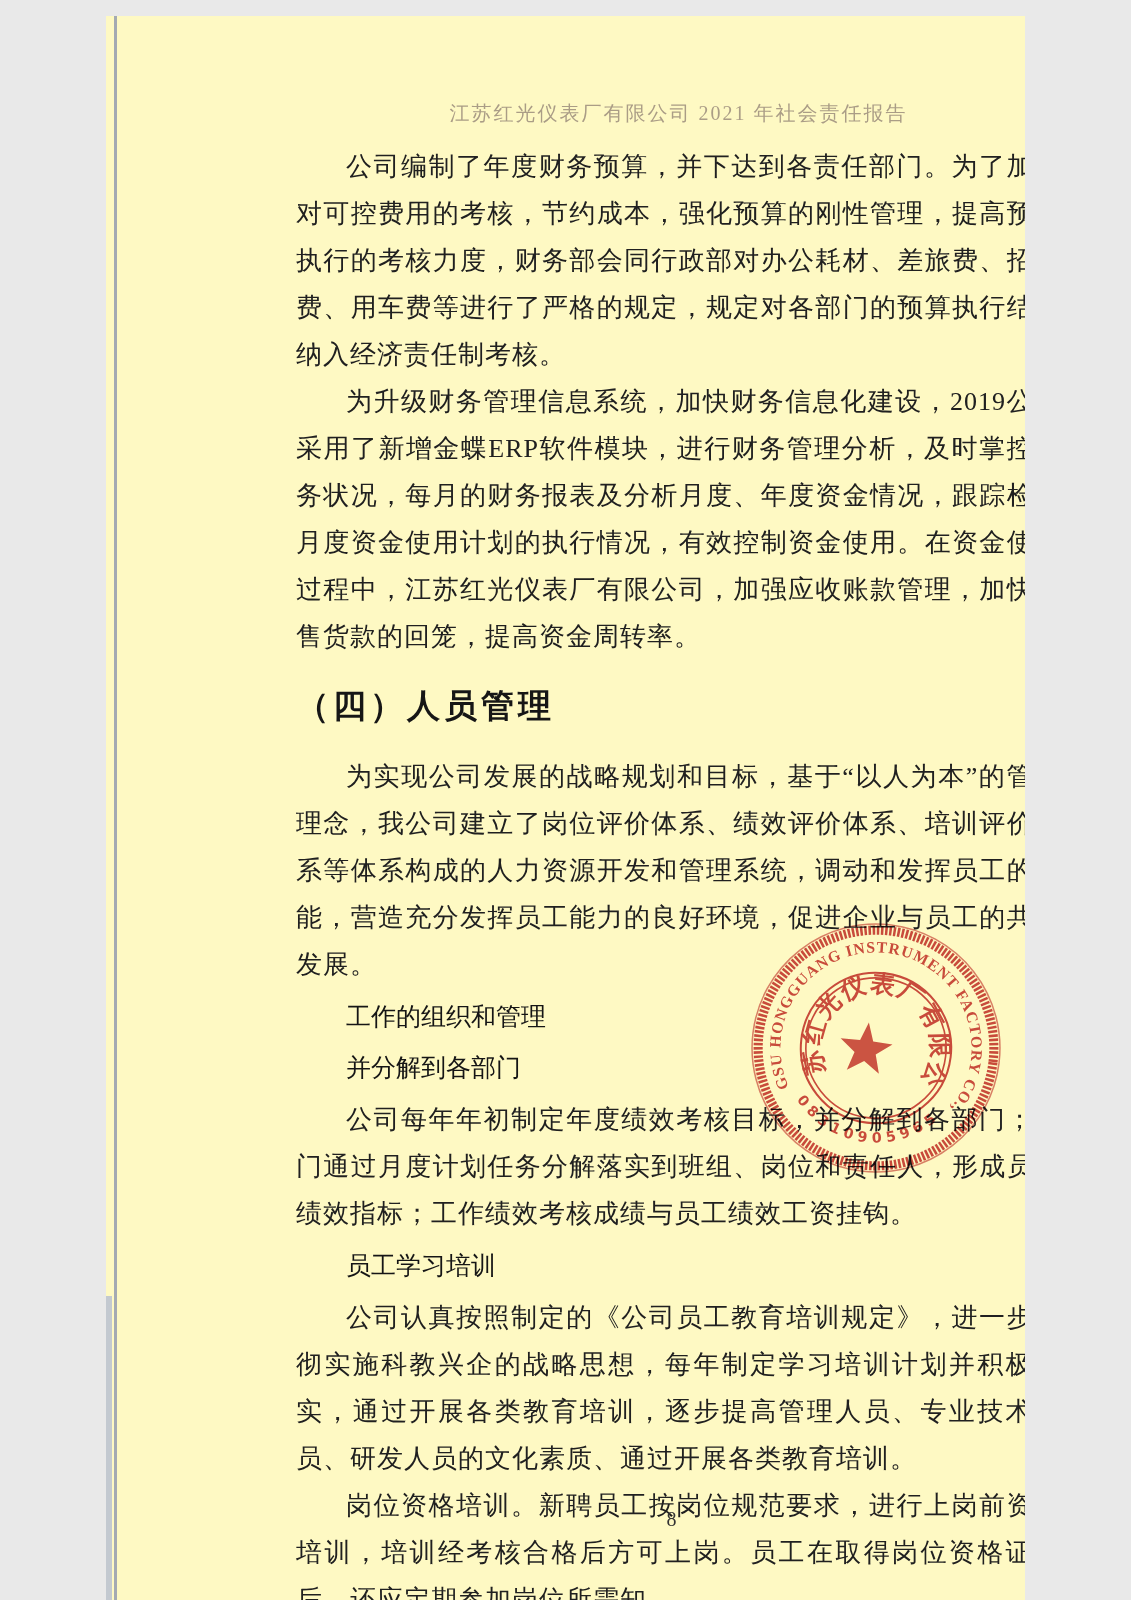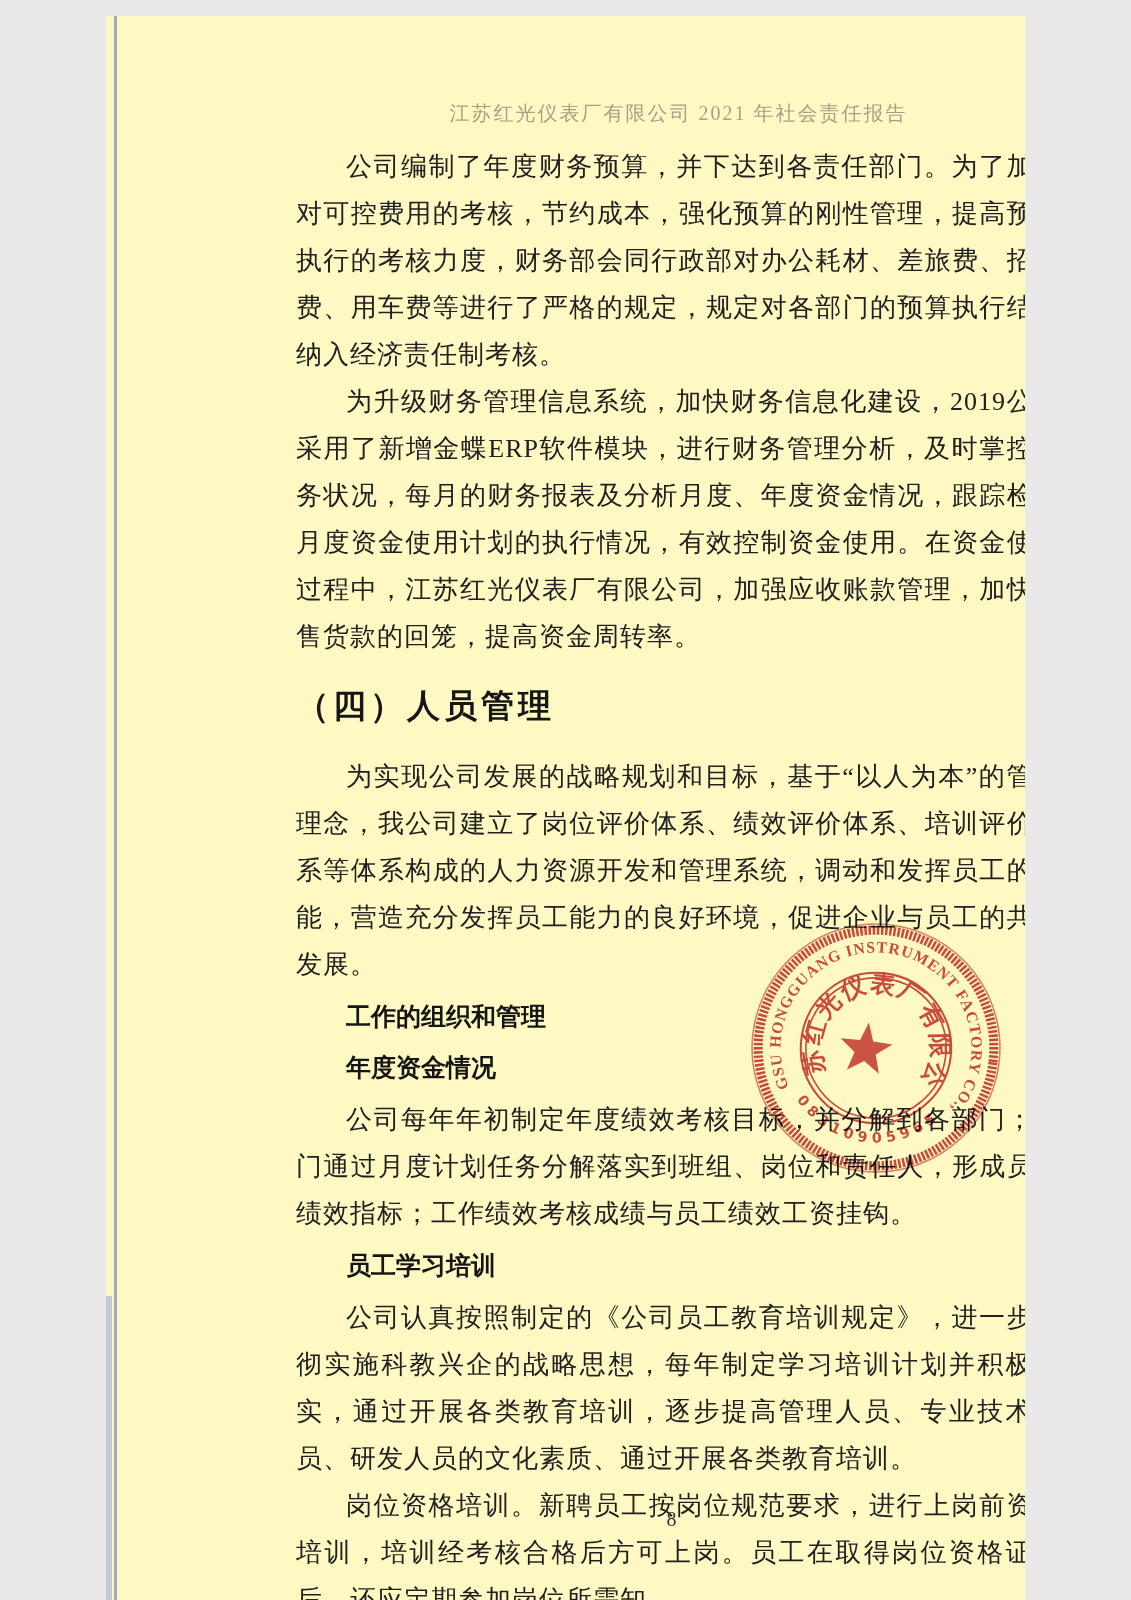--- a/index.html
+++ b/index.html
@@ -71,21 +71,21 @@
     line-height: 47px;
     text-align: justify;
     text-justify: inter-character;
     text-indent: 50px;
     letter-spacing: 1px;
     color: #202020;
     margin: 0;
   }
   .sub {
     font-size: 25px;
-    font-weight: 700;
+    font-weight: 400;
     font-family: "DejaVu Sans", "Liberation Sans", sans-serif;
     color: #151515;
     margin: 6px 0 6px 50px;
     line-height: 45px;
   }
   .pageno {
     position: absolute;
     left: 0; top: 1492px;
     width: 1131px;
     text-align: center;
@@ -139,21 +139,21 @@
     <div class="running-header">江苏红光仪表厂有限公司 2021 年社会责任报告</div>
 
     <p class="para">公司编制了年度财务预算，并下达到各责任部门。为了加强对可控费用的考核，节约成本，强化预算的刚性管理，提高预算执行的考核力度，财务部会同行政部对办公耗材、差旅费、招待费、用车费等进行了严格的规定，规定对各部门的预算执行结果纳入经济责任制考核。</p>
     <p class="para">为升级财务管理信息系统，加快财务信息化建设，2019公司采用了新增金蝶ERP软件模块，进行财务管理分析，及时掌控财务状况，每月的财务报表及分析月度、年度资金情况，跟踪检查月度资金使用计划的执行情况，有效控制资金使用。在资金使用过程中，江苏红光仪表厂有限公司，加强应收账款管理，加快销售货款的回笼，提高资金周转率。</p>
 
     <h1 class="sec">（四）人员管理</h1>
     <p class="para">为实现公司发展的战略规划和目标，基于“以人为本”的管理理念，我公司建立了岗位评价体系、绩效评价体系、培训评价体系等体系构成的人力资源开发和管理系统，调动和发挥员工的潜能，营造充分发挥员工能力的良好环境，促进企业与员工的共同发展。</p>
 
     <div class="sub">工作的组织和管理</div>
 
-    <div class="sub">年度资金情况</div>
+    <div class="sub">并分解到各部门</div>
     <p class="para">公司每年年初制定年度绩效考核目标，并分解到各部门；部门通过月度计划任务分解落实到班组、岗位和责任人，形成员工绩效指标；工作绩效考核成绩与员工绩效工资挂钩。</p>
 
     <div class="sub">员工学习培训</div>
     <p class="para">公司认真按照制定的《公司员工教育培训规定》，进一步贯彻实施科教兴企的战略思想，每年制定学习培训计划并积极落实，通过开展各类教育培训，逐步提高管理人员、专业技术人员、研发人员的文化素质、通过开展各类教育培训。</p>
     <p class="para">岗位资格培训。新聘员工按岗位规范要求，进行上岗前资格培训，培训经考核合格后方可上岗。员工在取得岗位资格证书后，还应定期参加岗位所需知</p>
   </div>
 
   <svg class="seal" viewBox="0 0 250 250" xmlns="http://www.w3.org/2000/svg">
     <defs>
       <path id="arcEn" d="M 45.3 174.8 A 94 94 0 1 1 204.7 174.8" fill="none"></path>

